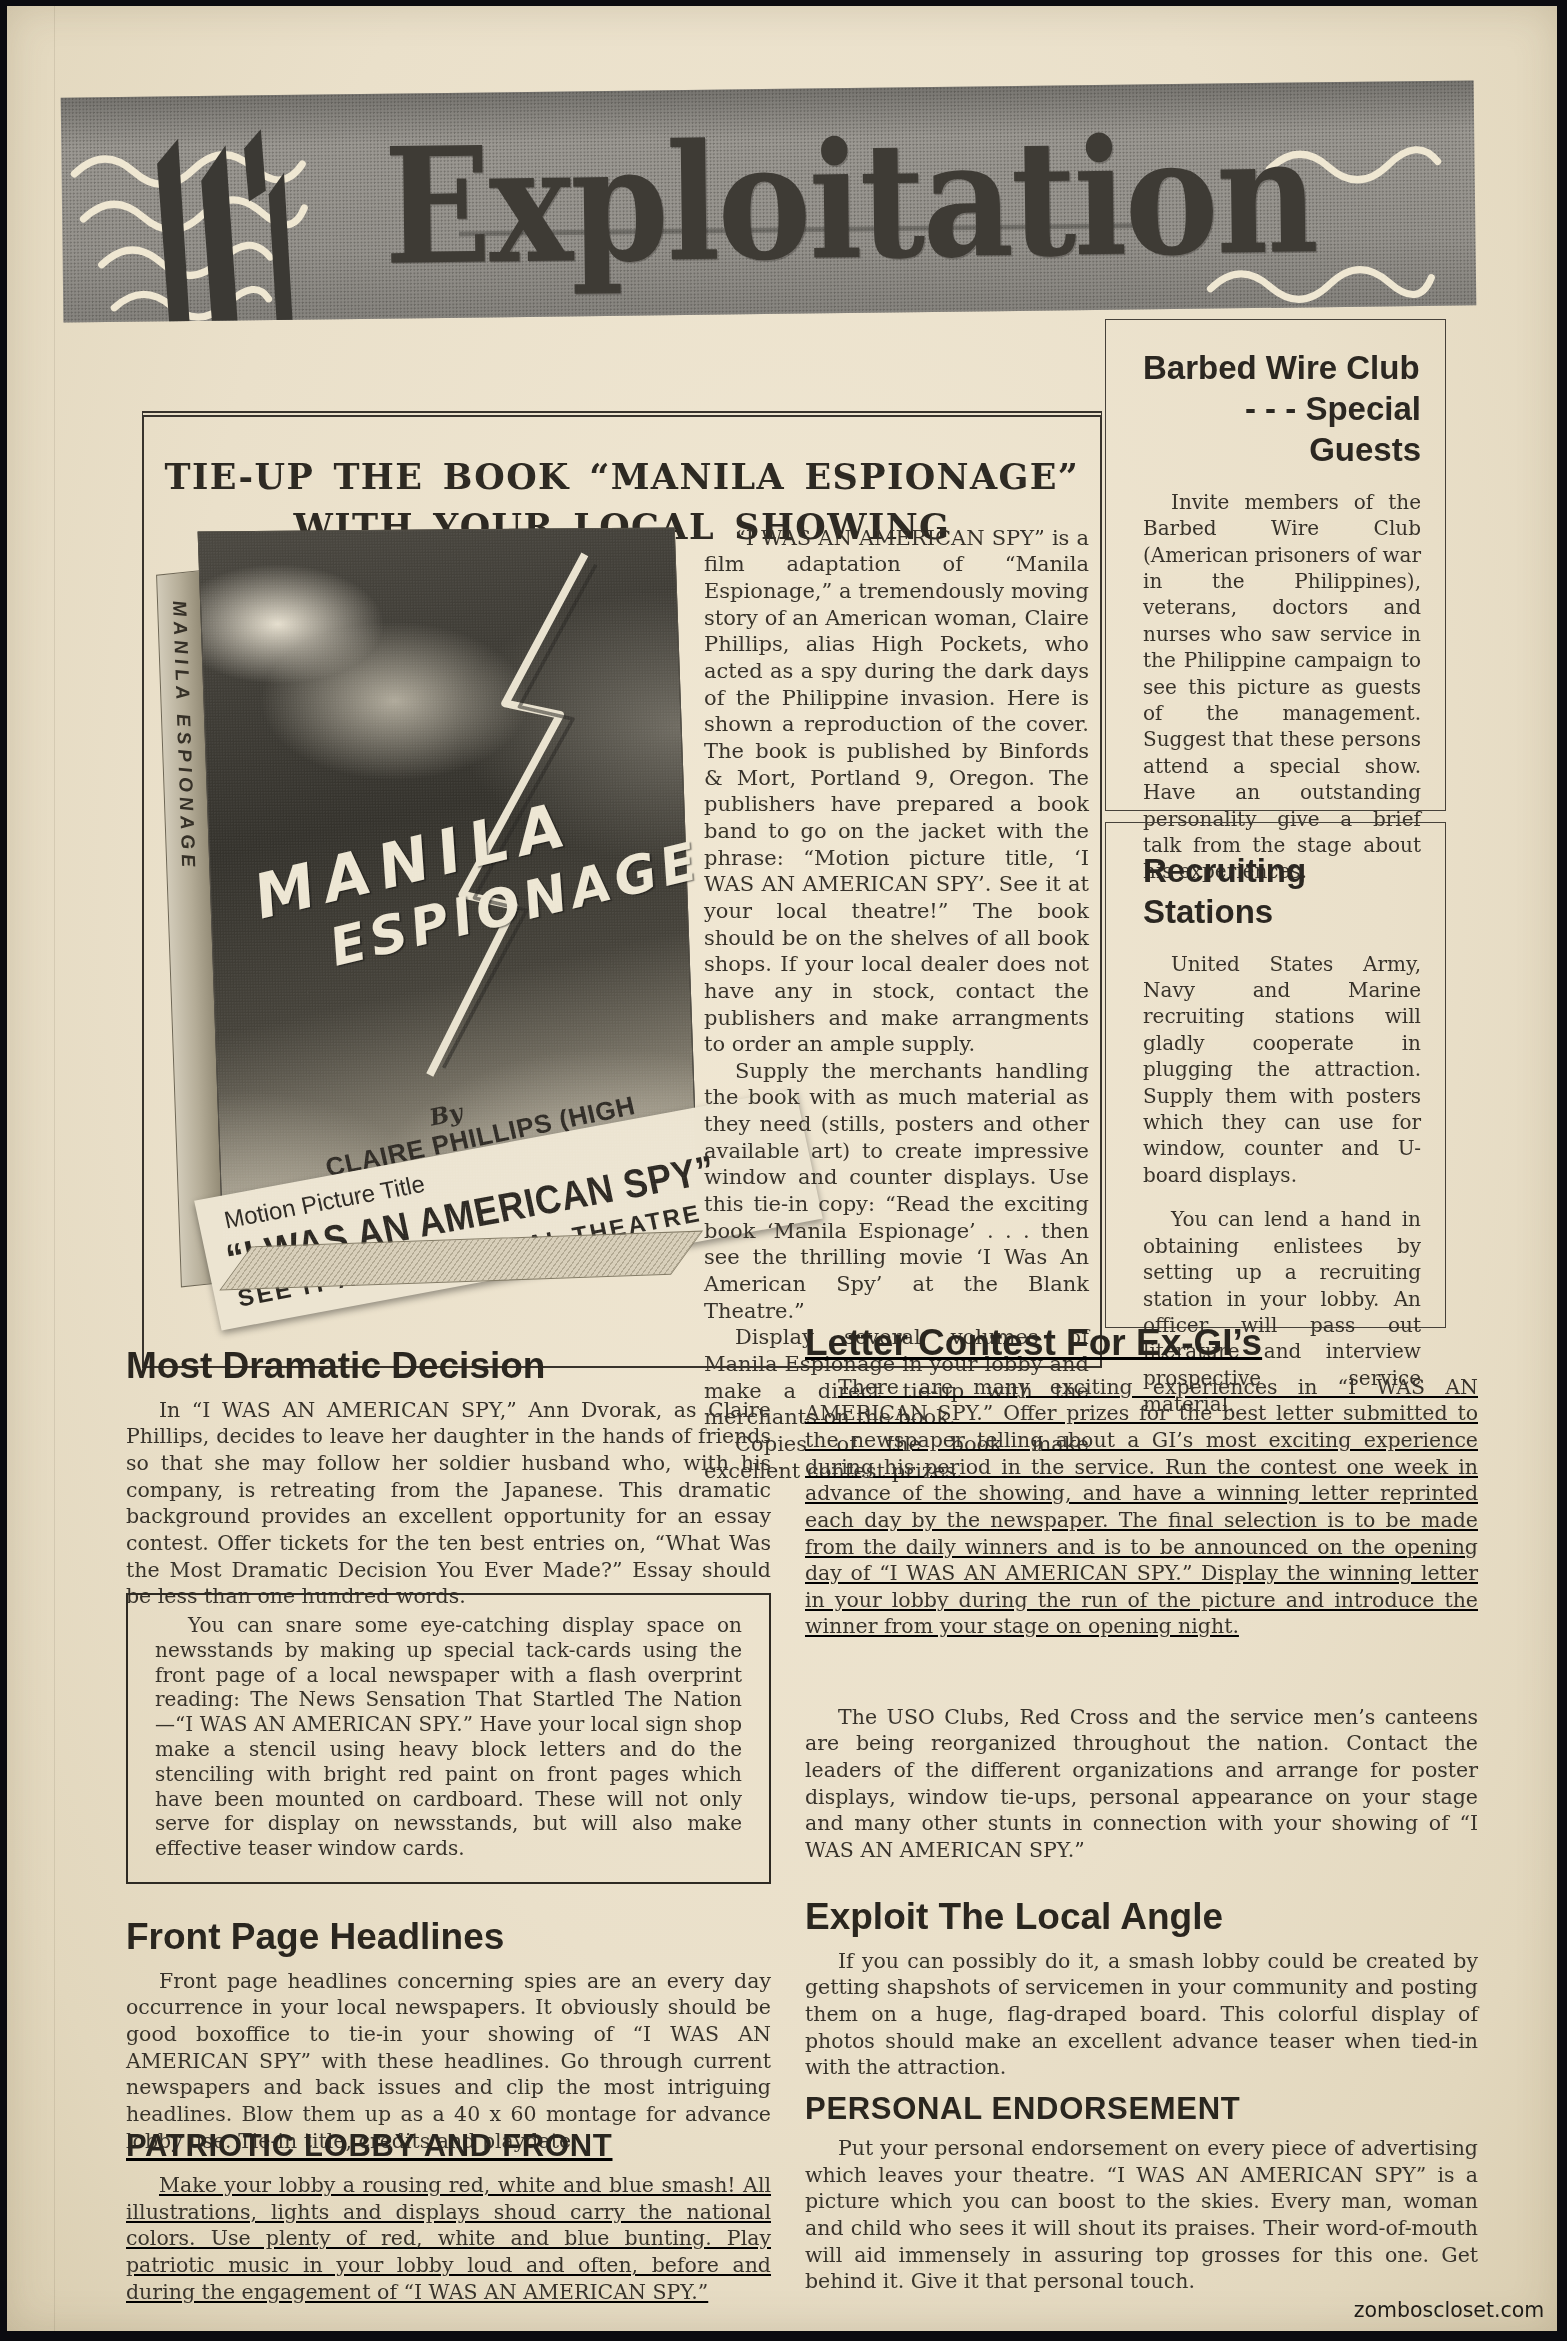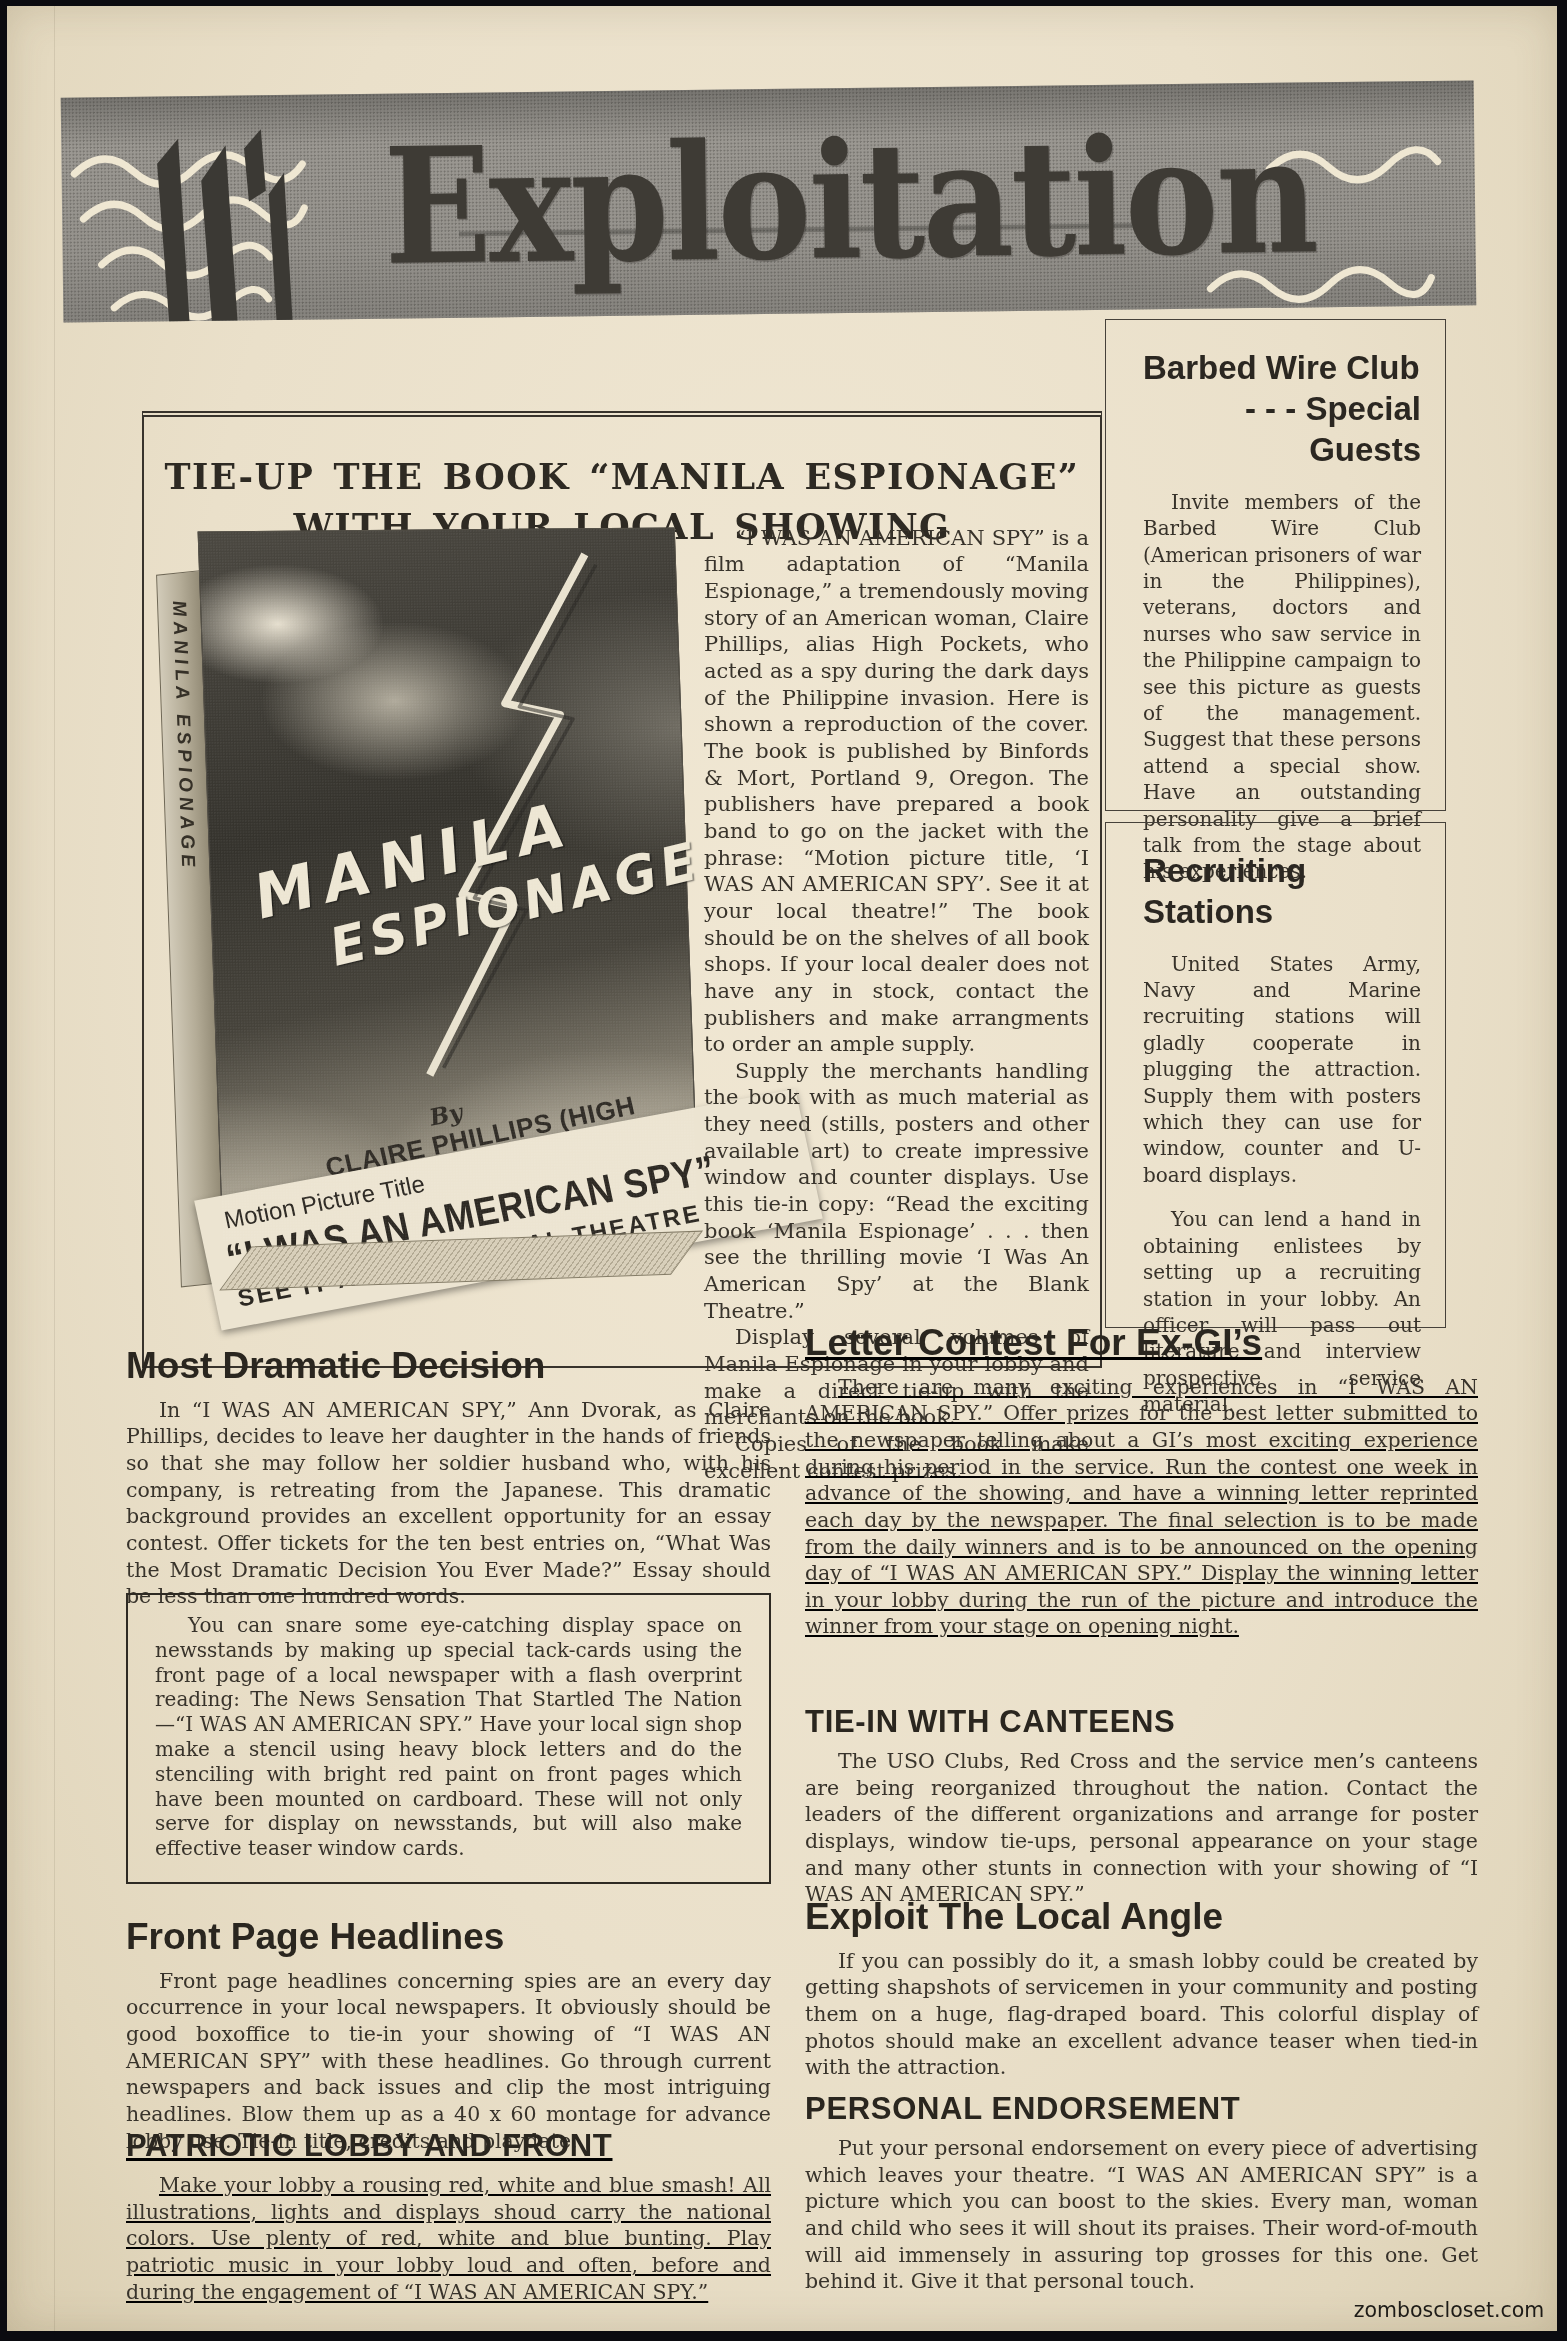--- a/index.html
+++ b/index.html
@@ -209,21 +209,20 @@
       <div class="h-caps">PATRIOTIC LOBBY AND FRONT</div>
       <p class="body-p">Make your lobby a rousing red, white and blue smash!  All illustrations, lights and displays shoud carry the national colors. Use plenty of red, white and blue bunting.  Play patriotic music in your lobby loud and often, before and during the engagement of “I WAS AN AMERICAN SPY.”</p>
     </div>
 
     <div class="abs rightcol" style="top:1316px;text-decoration:underline;">
       <div class="h-lg">Letter Contest For Ex-GI’s</div>
       <p class="body-p">There are many exciting experiences in “I WAS AN AMERICAN SPY.”  Offer prizes for the best letter submitted to the newspaper telling about a GI’s most exciting experience during his period in the service.  Run the contest one week in advance of the showing, and have a winning letter reprinted each day by the newspaper.  The final selection is to be made from the daily winners and is to be announced on the opening day of “I WAS AN AMERICAN SPY.”  Display the winning letter in your lobby during the run of the picture and introduce the winner from your stage on opening night.</p>
     </div>
 
     <div class="abs rightcol" style="top:1698px;">
-      <div class="h-caps">TIE-IN WITH CANTEENS</div>
       <p class="body-p">The USO Clubs, Red Cross and the service men’s canteens are being reorganized throughout the nation. Contact the leaders of the different organizations and arrange for poster displays, window tie-ups, personal appearance on your stage and many other stunts in connection with your showing of “I WAS AN AMERICAN SPY.”</p>
     </div>
 
     <div class="abs rightcol" style="top:1890px;">
       <div class="h-lg">Exploit The Local Angle</div>
       <p class="body-p">If you can possibly do it, a smash lobby could be created by getting shapshots of servicemen in your community and posting them on a huge, flag-draped board.  This colorful display of photos should make an excellent advance teaser when tied-in with the attraction.</p>
     </div>
 
     <div class="abs rightcol" style="top:2085px;">
       <div class="h-caps">PERSONAL ENDORSEMENT</div>

